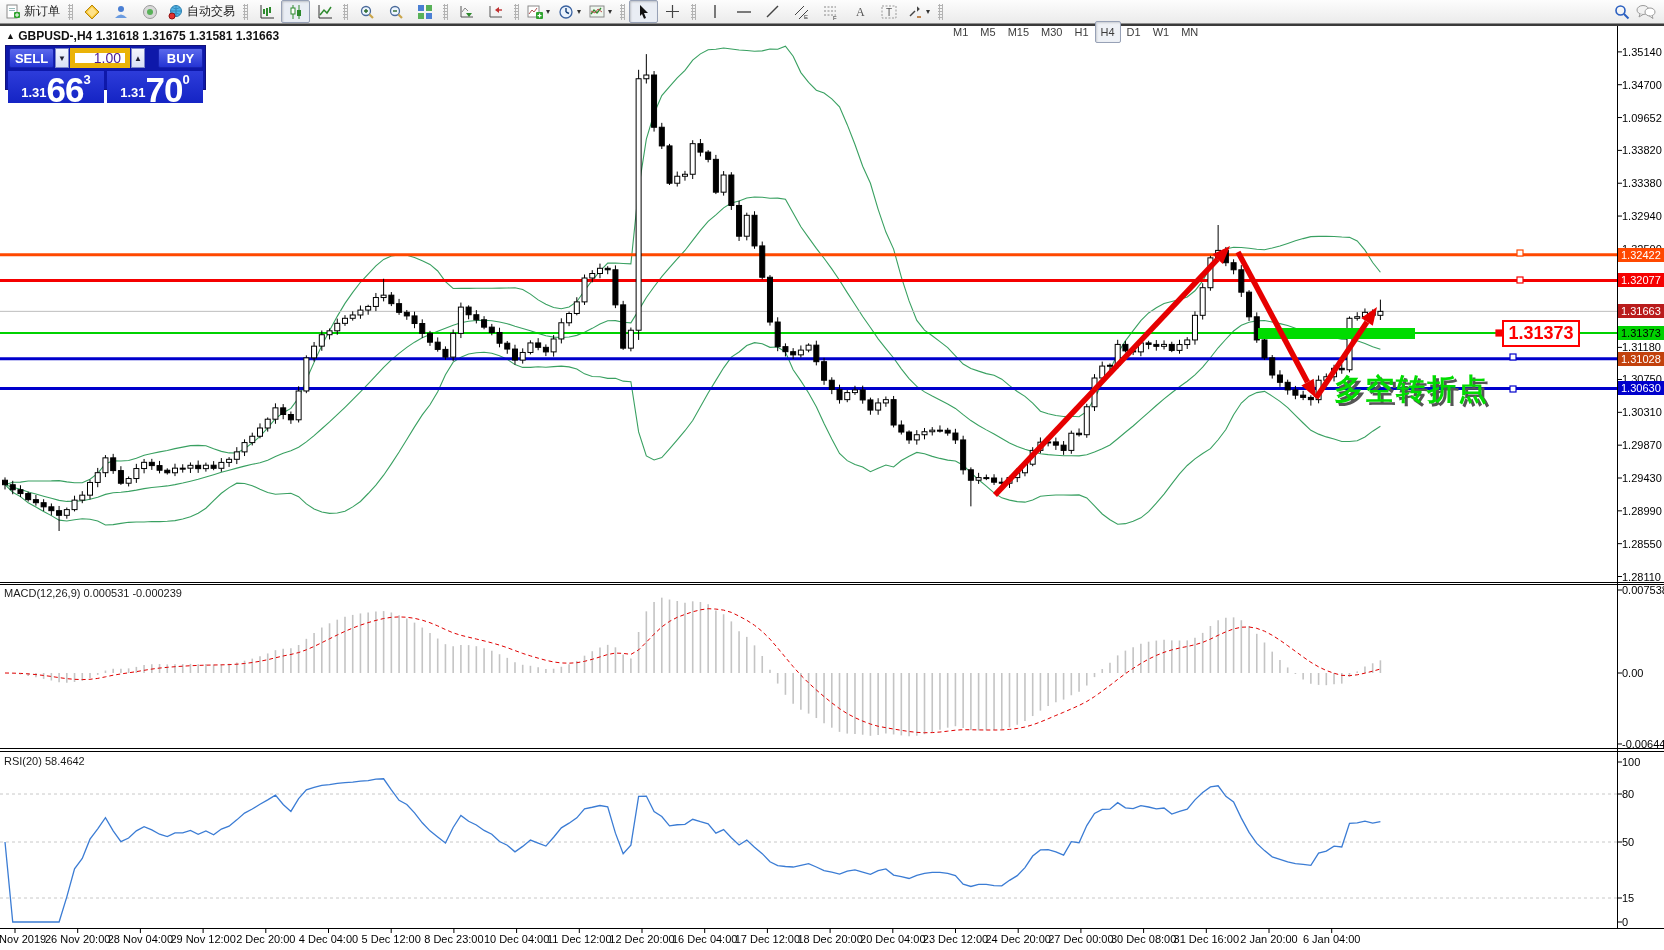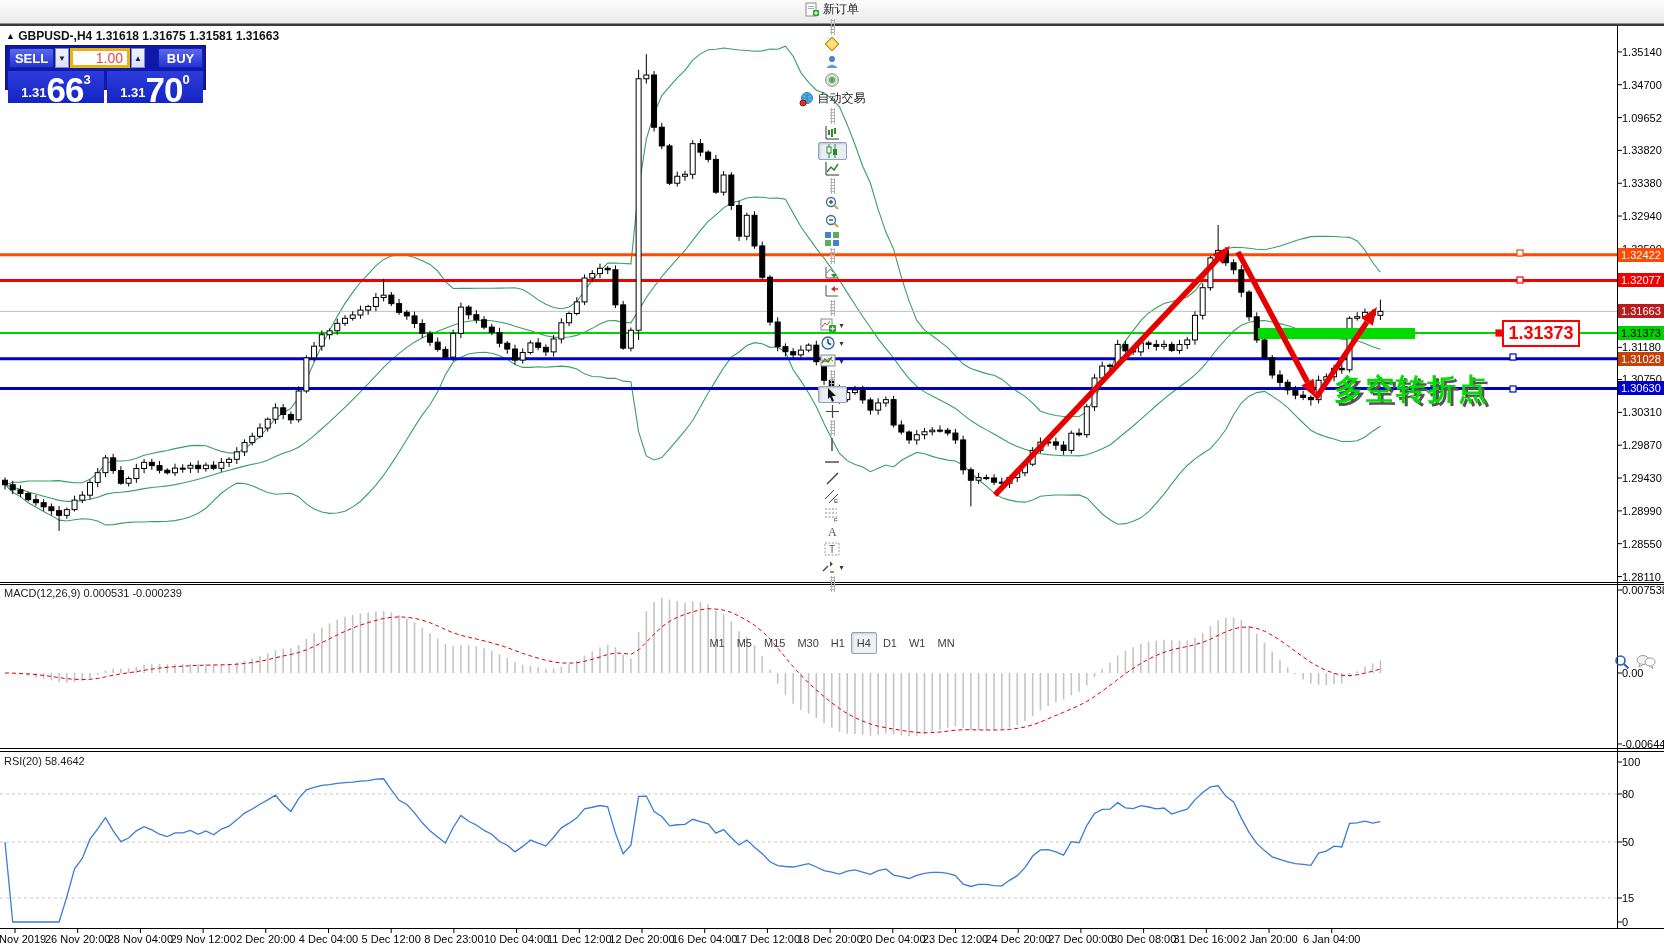--- a/index.html
+++ b/index.html
@@ -1,21 +1,21 @@
 <!DOCTYPE html>
 <html><head>
 <meta charset="utf-8">
 <style>
   html,body{margin:0;padding:0;width:1664px;height:950px;overflow:hidden;background:#fff;
     font-family:"Liberation Sans", sans-serif;}
   #app{position:relative;width:1664px;height:950px;}
   
   #toolbar{position:absolute;left:0;top:0;width:100%;height:24px;display:flex;align-items:center;
     padding:0 2px;box-sizing:border-box;background:linear-gradient(#fdfdfd,#ebebeb);
-    border-bottom:1px solid #8e8e8e;z-index:6;flex-direction:column;}
+    border-bottom:1px solid #8e8e8e;z-index:6;}
   #dark-strip{position:absolute;top:24px;left:0;width:100%;height:2px;background:#3a3a3a;z-index:5;}
   .tbtn{height:21px;min-width:21px;display:flex;align-items:center;justify-content:center;gap:3px;
     padding:0 3px;border:1px solid transparent;border-radius:2px;font-size:12px;color:#1a1a1a;cursor:default;}
   .tbtn.pressed{border-color:#97a1b6;background:#e9edf4;box-shadow:inset 1px 1px 2px rgba(0,0,0,.18);}
   .grip{width:5px;height:16px;margin:0 4px;flex:none;
     background-image:radial-gradient(circle,#b3b3b3 1px,transparent 1.3px);background-size:3px 3px;}
   .caret{font-size:8px;color:#333;}
   .tf-btn{font-size:11px;color:#3c3c3c;padding:0 5px;height:20px;display:flex;align-items:center;
     border:1px solid transparent;border-radius:2px;}
   .tf-btn.pressed{border-color:#97a1b6;background:#eef1f6;box-shadow:inset 1px 1px 2px rgba(0,0,0,.15);}
@@ -27,22 +27,22 @@
   #symbol-title .tri{font-size:9px;vertical-align:1px;}
   
   #ocp{position:absolute;left:5px;top:45px;width:201px;height:45px;background:#0e18aa;
     border:1px solid #12127a;box-sizing:border-box;z-index:4;}
   .ocp-btn{position:absolute;display:flex;align-items:center;justify-content:center;color:#fff;
     font-size:13px;font-weight:bold;background:linear-gradient(#5a68ec,#2434d4);
     border:1px solid #1722b0;border-radius:2px;box-sizing:border-box;}
   .spin{position:absolute;top:2px;height:20px;width:14px;background:linear-gradient(#f4f6fd,#d9dff6);
     border:1px solid #7c86c8;box-sizing:border-box;display:flex;align-items:center;justify-content:center;
     font-size:8px;color:#223;}
-  #ocp-vol{position:absolute;left:64px;top:2px;width:60px;height:20px;border:3px solid #eab308;
-    box-sizing:border-box;background:#fff;color:#ef4444;font-size:14px;text-align:right;
+  #ocp-vol{position:absolute;left:64px;top:2px;width:60px;height:20px;border:5px solid #eab308;
+    box-sizing:border-box;background:#fff;color:#4c1d95;font-size:14px;text-align:right;
     padding:0 4px;font-family:"Liberation Sans",sans-serif;}
   .price-area{position:absolute;top:25px;height:32px;display:flex;align-items:flex-end;
     justify-content:center;color:#fff;background:linear-gradient(#2d3cda,#1424c4);}
   .price-area .sm{font-size:13px;font-weight:bold;margin-bottom:3px;}
   .price-area .big{font-size:35px;font-weight:bold;line-height:26px;letter-spacing:-1px;}
   .price-area .sup{font-size:13px;font-weight:bold;align-self:flex-start;margin-top:1px;}
   
   .ylab{position:absolute;left:1622px;width:42px;height:13px;font-size:11px;color:#000;z-index:2;
     white-space:nowrap;}
   .ybadge{position:absolute;left:1618px;width:46px;height:14px;font-size:11px;line-height:14px;

